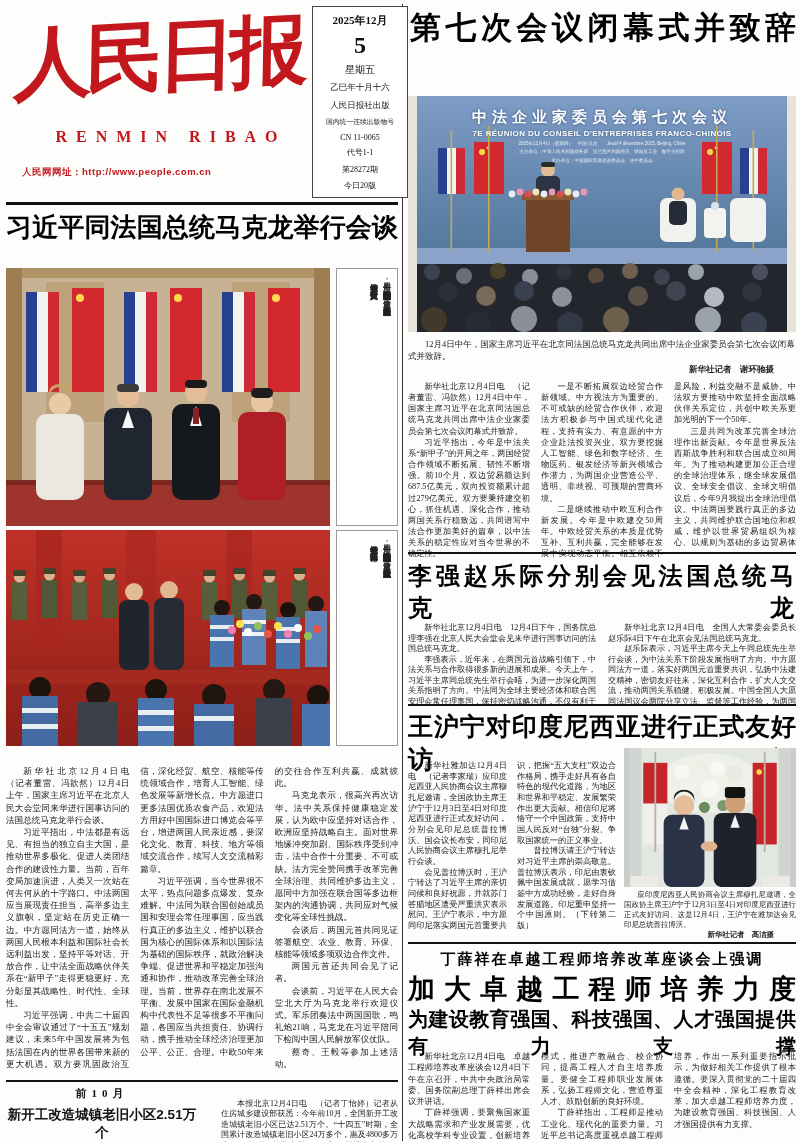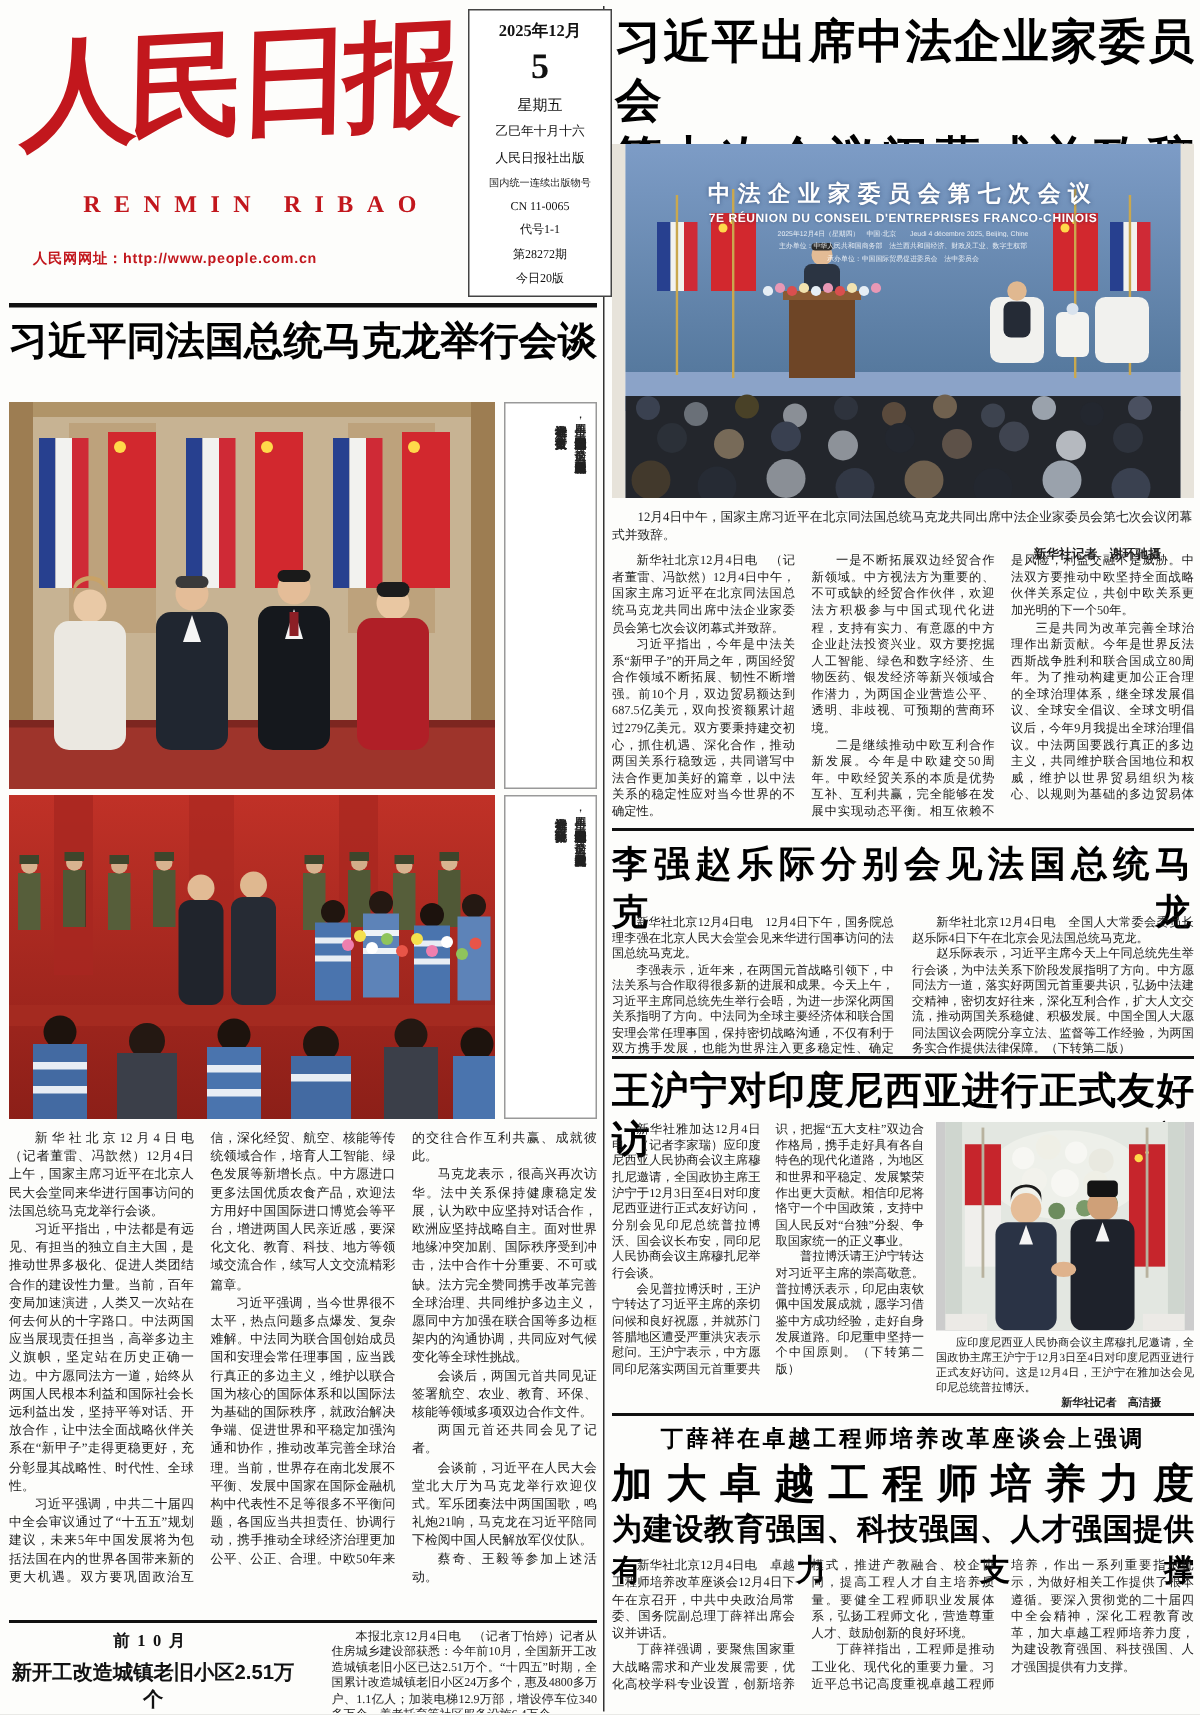--- a/index.html
+++ b/index.html
@@ -21,21 +21,21 @@
         font-family:"Liberation Serif",serif;text-align:center;}
   .db-month{font-size:11px;font-weight:700;}
   .db-day{font-size:24px;font-weight:700;line-height:1;}
   .db-week{font-size:10px;}
   .db-lunar{font-size:8.5px;}
   .db-pub{font-size:8.5px;}
   .db-issn-label{font-size:6.8px;color:#222;}
   .db-sm{font-size:8px;}
   
   .news{font-family:"Liberation Serif","DejaVu Serif",serif;font-size:8.6px;line-height:1.42;
-        text-align:justify;color:#1b1b1b;overflow:hidden;}
+        text-align:justify;color:#1b1b1b;overflow:hidden;margin-top:13px;}
   .news p{margin:0;text-indent:2em;}
   .col3{column-count:3;column-gap:11px;}
   .jl{text-align:justify;text-align-last:justify;}
   .hei{font-family:"Liberation Sans","DejaVu Sans",sans-serif;font-weight:900;}
   .song{font-family:"Liberation Serif","DejaVu Serif",serif;font-weight:700;}
   
   .talks-head{left:6px;top:212px;width:392px;font-size:26px;line-height:1.2;color:#000;}
   .photo-frame{position:absolute;overflow:hidden;background:#888;}
   .photo-frame svg{display:block;width:100%;height:100%;}
   .vcap{position:absolute;border:1px solid #999;background:#fff;padding:8px 5px;
@@ -46,21 +46,21 @@
   .talks-body{left:6px;top:752px;width:392px;height:324px;}
   
   .brief{left:6px;top:1086px;width:392px;height:56px;display:flex;gap:23px;}
   .brief-left{width:192px;display:flex;flex-direction:column;justify-content:center;text-align:center;}
   .brief-kicker{font-family:"Liberation Serif",serif;font-size:11px;letter-spacing:5px;margin-bottom:5px;}
   .brief-head{font-size:13.5px;font-weight:900;letter-spacing:0;}
   .brief-right{flex:1;}
   .brief-right.news{font-size:8px;line-height:1.3;}
   
   .conf-head{left:410px;top:8px;width:386px;font-size:31px;line-height:1.26;color:#000;}
-  .conf-overlay{position:absolute;left:0;top:12px;right:0;text-align:center;color:#fff;pointer-events:none;}
+  .conf-overlay{position:absolute;left:0;top:0;right:0;text-align:center;color:#fff;pointer-events:none;}
   .conf-title{margin-top:12px;font-size:15px;font-weight:700;letter-spacing:5px;text-shadow:0 0 3px rgba(20,40,80,.55);}
   .conf-fr{font-size:8px;font-weight:700;letter-spacing:.4px;margin-top:2px;text-shadow:0 0 2px rgba(20,40,80,.5);}
   .conf-sub{font-size:4.6px;opacity:.85;margin-top:2.5px;line-height:1.4;}
   .conf-cap{left:408px;top:338px;width:388px;font-family:"Liberation Serif",serif;font-size:8.5px;line-height:1.45;color:#222;}
   .conf-cap .cap-main{text-indent:2em;}
   .cap-byline{text-align:right;padding-right:22px;font-weight:700;}
   .conf-body{left:408px;top:368px;width:388px;height:181px;font-size:8.2px;line-height:1.36;}
   .lq-head{left:408px;top:560px;width:388px;font-size:24px;letter-spacing:2px;color:#000;}
   .split2{left:408px;top:610px;width:388px;height:94px;display:flex;gap:12px;}
   .split2 .half{flex:1;font-size:8.1px;line-height:1.3;overflow:hidden;}
@@ -307,21 +307,20 @@
     <div class="brief-left">
       <div class="brief-kicker song">前10月</div>
       <div class="brief-head hei">新开工改造城镇老旧小区2.51万个</div>
     </div>
     <div class="brief-right news">
         <p>本报北京12月4日电　（记者丁怡婷）记者从住房城乡建设部获悉：今年前10月，全国新开工改造城镇老旧小区已达2.51万个。“十四五”时期，全国累计改造城镇老旧小区24万多个，惠及4800多万户、1.1亿人；加装电梯12.9万部，增设停车位340多万个、养老托育等社区服务设施6.4万个。</p>
       </div>
   </div>
 
   <h1 class="abs hei jl conf-head" style="margin:0;">
-    <span style="display:block" class="jl">习近平出席中法企业家委员会</span>
     <span style="display:block" class="jl">第七次会议闭幕式并致辞</span>
   </h1>
 
   <div class="photo-frame" style="left:408px;top:96px;width:388px;height:236px;">
     <svg viewBox="0 0 388 236">
       <defs>
         <linearGradient id="bluebg" x1="0" y1="0" x2="0" y2="1">
           <stop offset="0" stop-color="#7d9cc6"></stop>
             <stop offset="1" stop-color="#56799e"></stop>
         </linearGradient>

